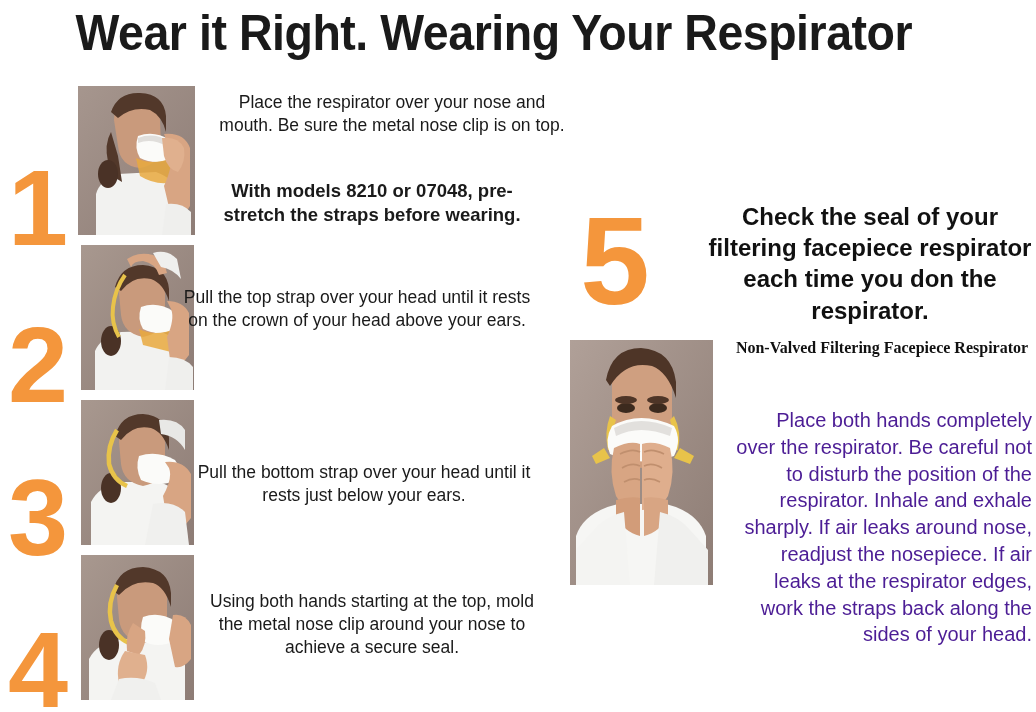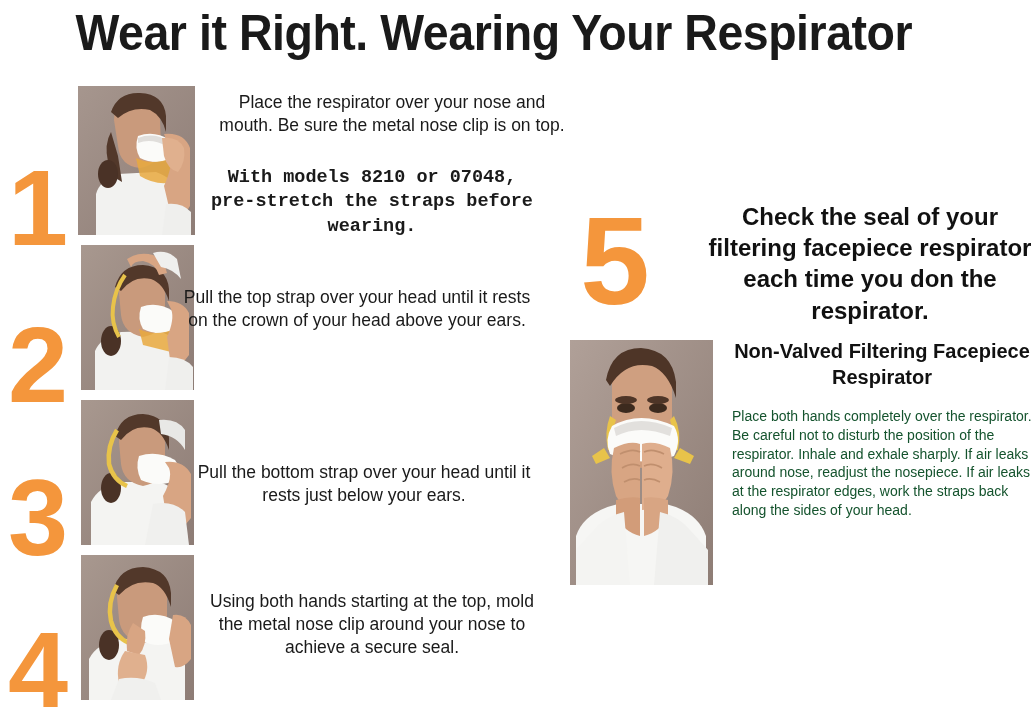--- a/index.html
+++ b/index.html
@@ -96,30 +96,31 @@
     text-align: center;
     font-weight: bold;
     font-size: 24px;
     line-height: 1.3;
     color: #111111;
   }
   .subhead5 {
     position: absolute;
     text-align: center;
     font-weight: bold;
-    font-size: 20px;
+    font-size: 16px;
     line-height: 1.3;
     color: #111111;
+    font-family: Liberation Serif, serif;
   }
   .body5 {
     position: absolute;
-    text-align: left;
-    font-size: 14px;
+    text-align: right;
+    font-size: 20px;
     line-height: 1.34;
-    color: #14532d;
+    color: #4c1d95;
   }
   .warn5 {
     position: absolute;
     text-align: center;
     font-weight: bold;
     font-size: 16.5px;
     line-height: 1.38;
     color: #111111;
   }
 </style>
@@ -151,21 +152,21 @@
       <path d="M60 50 Q76 44 92 54 Q100 62 94 72 Q78 80 62 72 Q56 62 60 50 Z" fill="#fbfbf9"></path>
       <path d="M60 52 Q76 46 90 55 L88 60 Q74 52 60 57 Z" fill="#e0dedb"></path>
       <path d="M58 72 Q74 80 94 72 Q102 82 96 96 Q78 100 62 90 Z" fill="#e9a93e" opacity="0.85"></path>
       <path d="M86 48 Q106 46 112 62 L112 120 Q106 132 94 134 L86 100 Q96 78 92 64 Z" fill="#d8a583"></path>
       <path d="M84 52 Q100 50 106 62 Q108 76 100 86 Q90 84 86 70 Z" fill="#e0b08e"></path>
       <path d="M88 118 Q104 116 113 126 L113 149 L84 149 Z" fill="#efefed"></path>
     </svg>
   </div>
 
   <div class="step-text" style="left:196px; top:25px; width:352px;margin-left:20px;">Place the respirator over your nose and mouth. Be sure the metal nose clip is on top.</div>
-  <div class="step-text bold" style="left:206px; top:100px; width:332px;font-family:Liberation Mono, monospace;">With models 8210 or 07048, pre-stretch the straps before wearing.</div>
+  <div class="step-text bold" style="left:206px; top:113px; width:332px;">With models 8210 or 07048, pre-stretch the straps before wearing.</div>
 
   <div class="numeral" style="left:2px; top:245px;">2</div>
 
   <div class="photo" style="left:81px; top:179px; width:113px; height:145px;">
     <svg width="113" height="145" viewBox="0 0 113 145">
       <defs>
         <linearGradient id="bg2" x1="0" y1="0" x2="1" y2="1">
           <stop offset="0%" stop-color="#a8988f"></stop>
             <stop offset="100%" stop-color="#8d7c75"></stop>
         </linearGradient>

